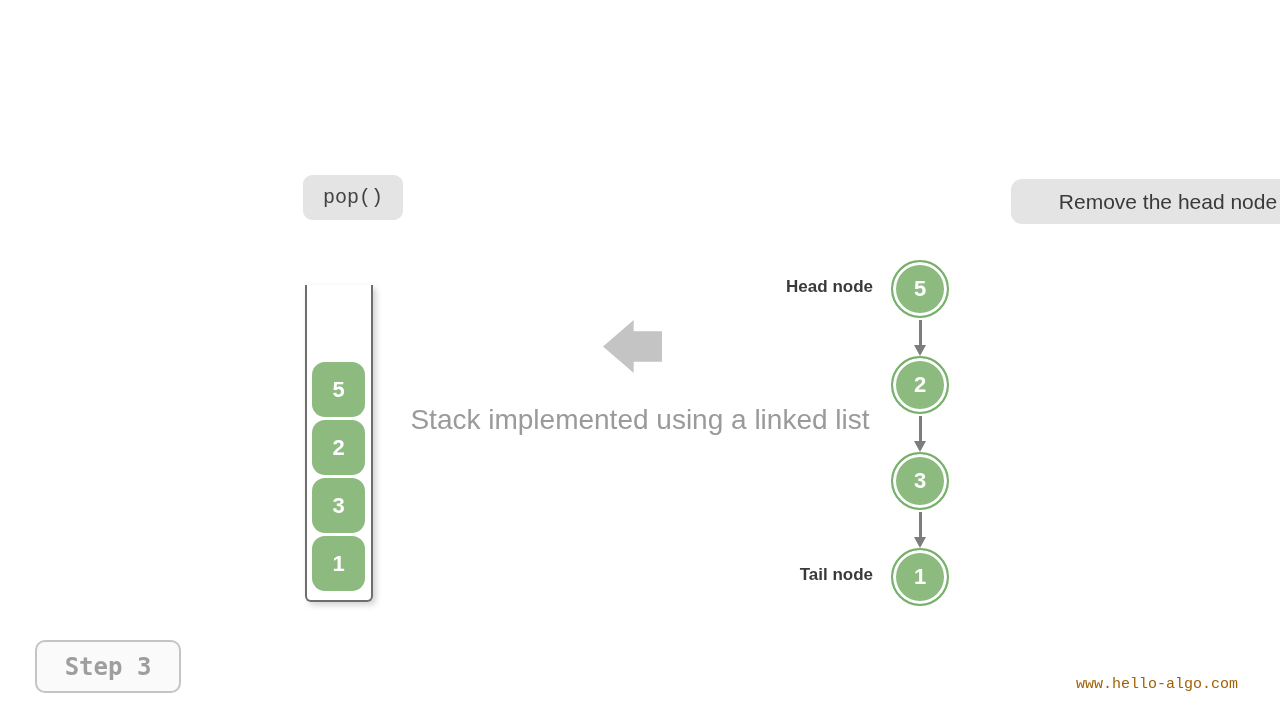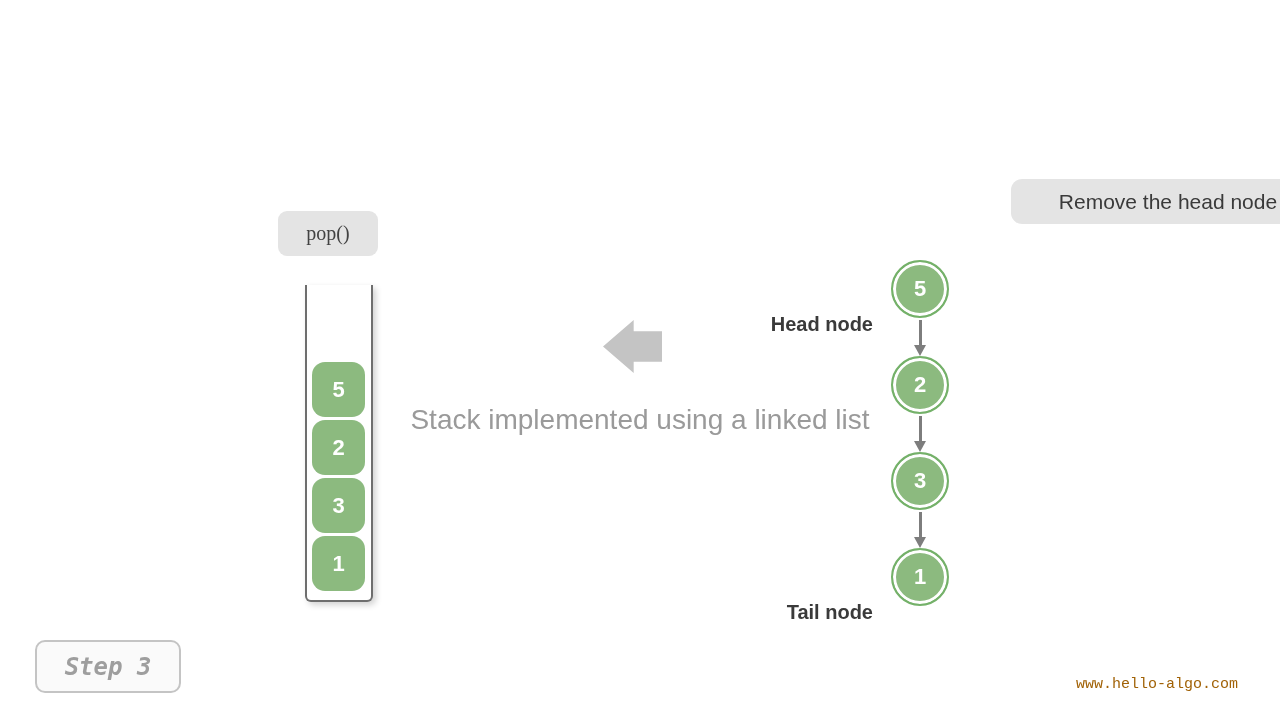--- a/index.html
+++ b/index.html
@@ -14,23 +14,23 @@
   
   .badge {
     position: absolute;
     background: #e4e4e4;
     border-radius: 9px;
     display: flex;
     align-items: center;
     justify-content: center;
   }
   .pop-badge {
-    left: 278px; top: 175px; width: 100px; height: 45px;
-    font-family: Liberation Serif, serif;
-    font-size: 20px; color: #424242; margin-top: 36px;
+    left: 303px; top: 175px; width: 100px; height: 45px;
+    font-family: Liberation Mono, monospace;
+    font-size: 20px; color: #424242;
   }
   .action-badge {
     left: 1011px; top: 179px; width: 314px; height: 45px;
     border-radius: 11px;
     font-size: 21px; color: #3a3a3a;
   }
 
   
   .stack-container {
     position: absolute;
@@ -101,37 +101,36 @@
   .connector .head {
     width: 0; height: 0;
     border-left: 6px solid transparent;
     border-right: 6px solid transparent;
     border-top: 11px solid #7d7d7d;
   }
 
   .node-label {
     position: absolute;
     right: 407px;
-    font-size: 20px; font-weight: bold; color: #3a3a3a;
+    font-size: 17px; font-weight: bold; color: #3a3a3a;
     text-align: right;
-    margin-top: 36px;
   }
   .head-label { top: 277px; }
   .tail-label { top: 565px; text-align: right; }
 
   
   .step-box {
     position: absolute;
     left: 35px; top: 640px; width: 146px; height: 53px;
     background: #fafafa;
     border: 2px solid #c4c4c4;
     border-radius: 10px;
     display: flex; align-items: center; justify-content: center;
     font-family: "DejaVu Sans Mono", monospace;
-    font-size: 24px; font-weight: bold; color: #9e9e9e; font-style: italic;
+    font-size: 24px; font-weight: bold; color: #9e9e9e;
   }
 
   
   .watermark {
     position: absolute;
     left: 1076px; top: 676px;
     font-family: Liberation Mono, monospace;
     font-size: 15px; color: #a16207;
   }
 </style>

